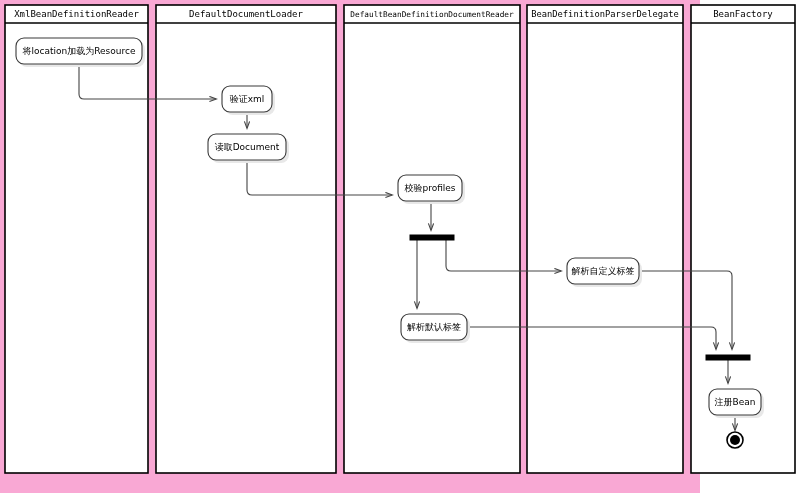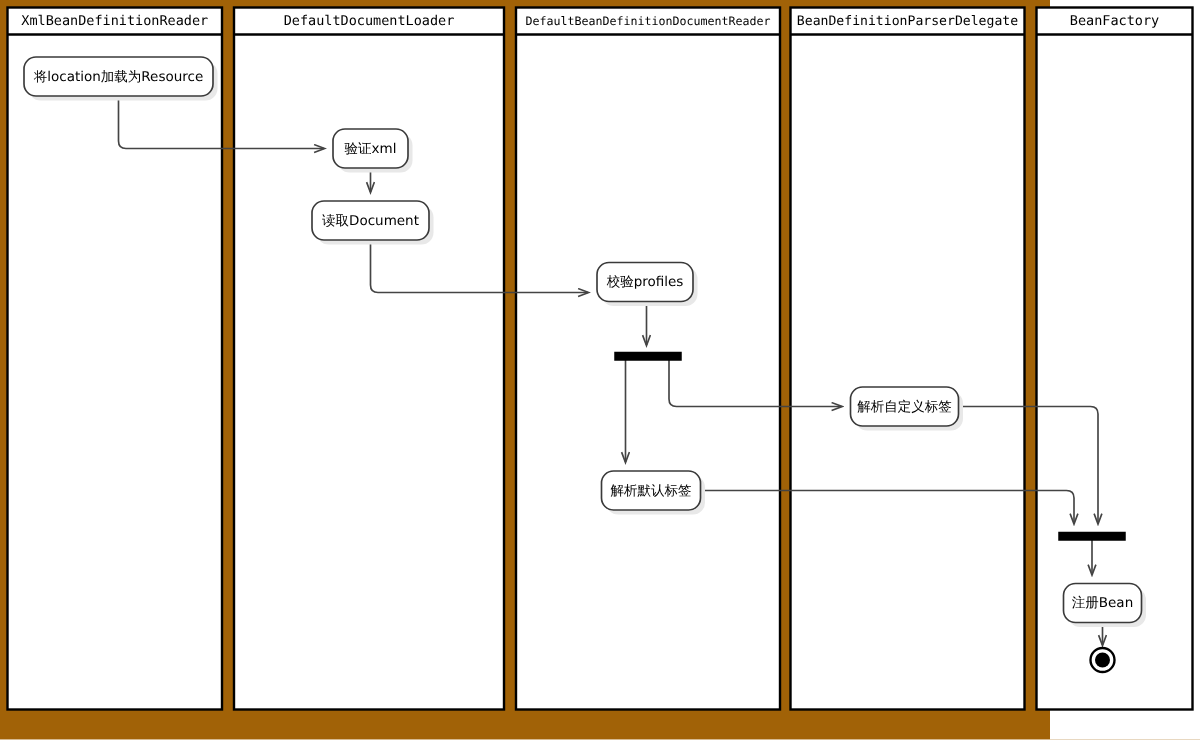--- a/index.html
+++ b/index.html
@@ -10,21 +10,21 @@
   body {
     width: 800px;
     height: 493px;
     font-family: "DejaVu Sans", sans-serif;
     overflow: hidden;
   }
   #diagram-root {
     position: relative;
     width: 700px;
     height: 493px;
-    background: #a16207;
+    background: #f9a8d4;
   }
   svg#uml-canvas {
     display: block;
     width: 800px;
     height: 493px;
   }
   .lane-rect {
     fill: #ffffff;
     stroke: #000000;
     stroke-width: 1.6;

